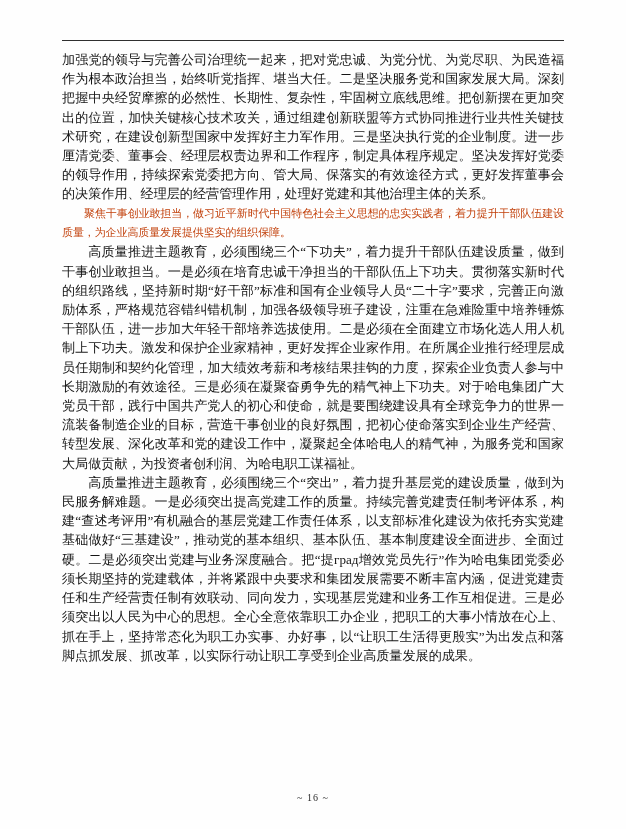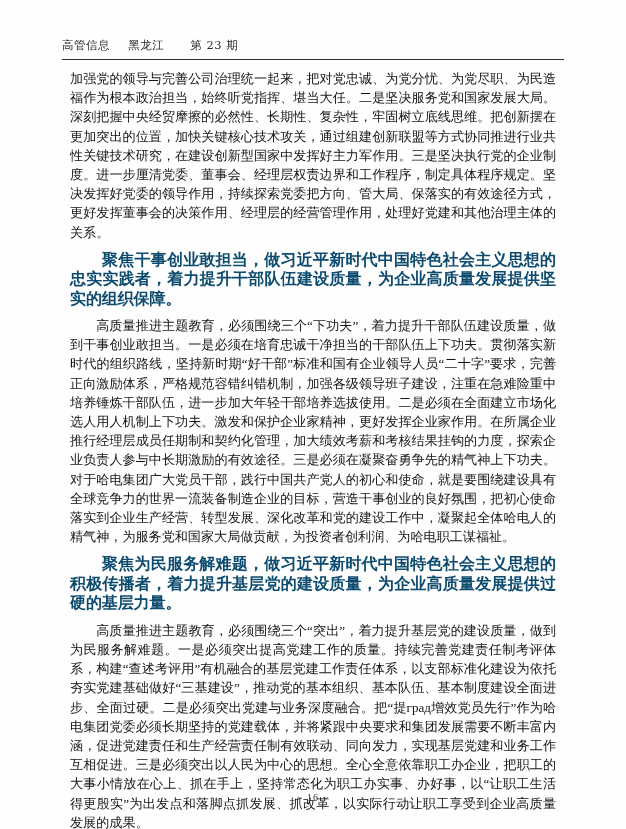--- a/index.html
+++ b/index.html
@@ -41,68 +41,62 @@
     line-height: 0;
   }
   .body {
     font-size: 13.1px;
     line-height: 19.2px;
     text-align: justify;
     text-justify: inter-ideograph;
     color: #141414;
   }
   p {
-    margin: 8px;
+    margin: 0;
     padding: 0;
   }
   .para {
     text-indent: 2em;
     margin-bottom: 0px;
   }
   .para.flush {
     text-indent: 0;
   }
   .subhead {
     text-indent: 2em;
-    font-weight: bold;
+    font-weight: normal;
     font-family: "DejaVu Serif", "Liberation Serif", serif;
-    font-size: 16px;
+    font-size: 11px;
     line-height: 19.4px;
     letter-spacing: -0.1px;
-    color: #0c4a6e;
+    color: #c2410c;
     text-align: justify;
     text-justify: inter-ideograph;
   }
   .footer {
     position: absolute;
     left: 0;
     right: 0;
     bottom: 26px;
     text-align: center;
     font-size: 10px;
     color: #2b2b2b;
     font-family: "Liberation Serif", serif;
     letter-spacing: 1px;
   }
 </style>
 </head>
 <body>
 
 <div class="page">
 
-  <div class="header">
-    <span>高管信息</span>
-    <span style="margin-left:14px;">黑龙江</span>
-    <span class="issue">第 23 期</span>
-  </div>
   <div class="rule"></div>
 
   <div class="body">
     <p class="para flush">加强党的领导与完善公司治理统一起来，把对党忠诚、为党分忧、为党尽职、为民造福作为根本政治担当，始终听党指挥、堪当大任。二是坚决服务党和国家发展大局。深刻把握中央经贸摩擦的必然性、长期性、复杂性，牢固树立底线思维。把创新摆在更加突出的位置，加快关键核心技术攻关，通过组建创新联盟等方式协同推进行业共性关键技术研究，在建设创新型国家中发挥好主力军作用。三是坚决执行党的企业制度。进一步厘清党委、董事会、经理层权责边界和工作程序，制定具体程序规定。坚决发挥好党委的领导作用，持续探索党委把方向、管大局、保落实的有效途径方式，更好发挥董事会的决策作用、经理层的经营管理作用，处理好党建和其他治理主体的关系。</p>
     <p class="subhead">聚焦干事创业敢担当，做习近平新时代中国特色社会主义思想的忠实实践者，着力提升干部队伍建设质量，为企业高质量发展提供坚实的组织保障。</p>
     <p class="para">高质量推进主题教育，必须围绕三个“下功夫”，着力提升干部队伍建设质量，做到干事创业敢担当。一是必须在培育忠诚干净担当的干部队伍上下功夫。贯彻落实新时代的组织路线，坚持新时期“好干部”标准和国有企业领导人员“二十字”要求，完善正向激励体系，严格规范容错纠错机制，加强各级领导班子建设，注重在急难险重中培养锤炼干部队伍，进一步加大年轻干部培养选拔使用。二是必须在全面建立市场化选人用人机制上下功夫。激发和保护企业家精神，更好发挥企业家作用。在所属企业推行经理层成员任期制和契约化管理，加大绩效考薪和考核结果挂钩的力度，探索企业负责人参与中长期激励的有效途径。三是必须在凝聚奋勇争先的精气神上下功夫。对于哈电集团广大党员干部，践行中国共产党人的初心和使命，就是要围绕建设具有全球竞争力的世界一流装备制造企业的目标，营造干事创业的良好氛围，把初心使命落实到企业生产经营、转型发展、深化改革和党的建设工作中，凝聚起全体哈电人的精气神，为服务党和国家大局做贡献，为投资者创利润、为哈电职工谋福祉。</p>
-    <p class="subhead">聚焦为民服务解难题，做习近平新时代中国特色社会主义思想的积极传播者，着力提升基层党的建设质量，为企业高质量发展提供过硬的基层力量。</p>
     <p class="para">高质量推进主题教育，必须围绕三个“突出”，着力提升基层党的建设质量，做到为民服务解难题。一是必须突出提高党建工作的质量。持续完善党建责任制考评体系，构建“查述考评用”有机融合的基层党建工作责任体系，以支部标准化建设为依托夯实党建基础做好“三基建设”，推动党的基本组织、基本队伍、基本制度建设全面进步、全面过硬。二是必须突出党建与业务深度融合。把“提град增效党员先行”作为哈电集团党委必须长期坚持的党建载体，并将紧跟中央要求和集团发展需要不断丰富内涵，促进党建责任和生产经营责任制有效联动、同向发力，实现基层党建和业务工作互相促进。三是必须突出以人民为中心的思想。全心全意依靠职工办企业，把职工的大事小情放在心上、抓在手上，坚持常态化为职工办实事、办好事，以“让职工生活得更殷实”为出发点和落脚点抓发展、抓改革，以实际行动让职工享受到企业高质量发展的成果。</p>
   </div>
 
   <div class="footer">~ 16 ~</div>
 
 </div>
 
 </body></html>

